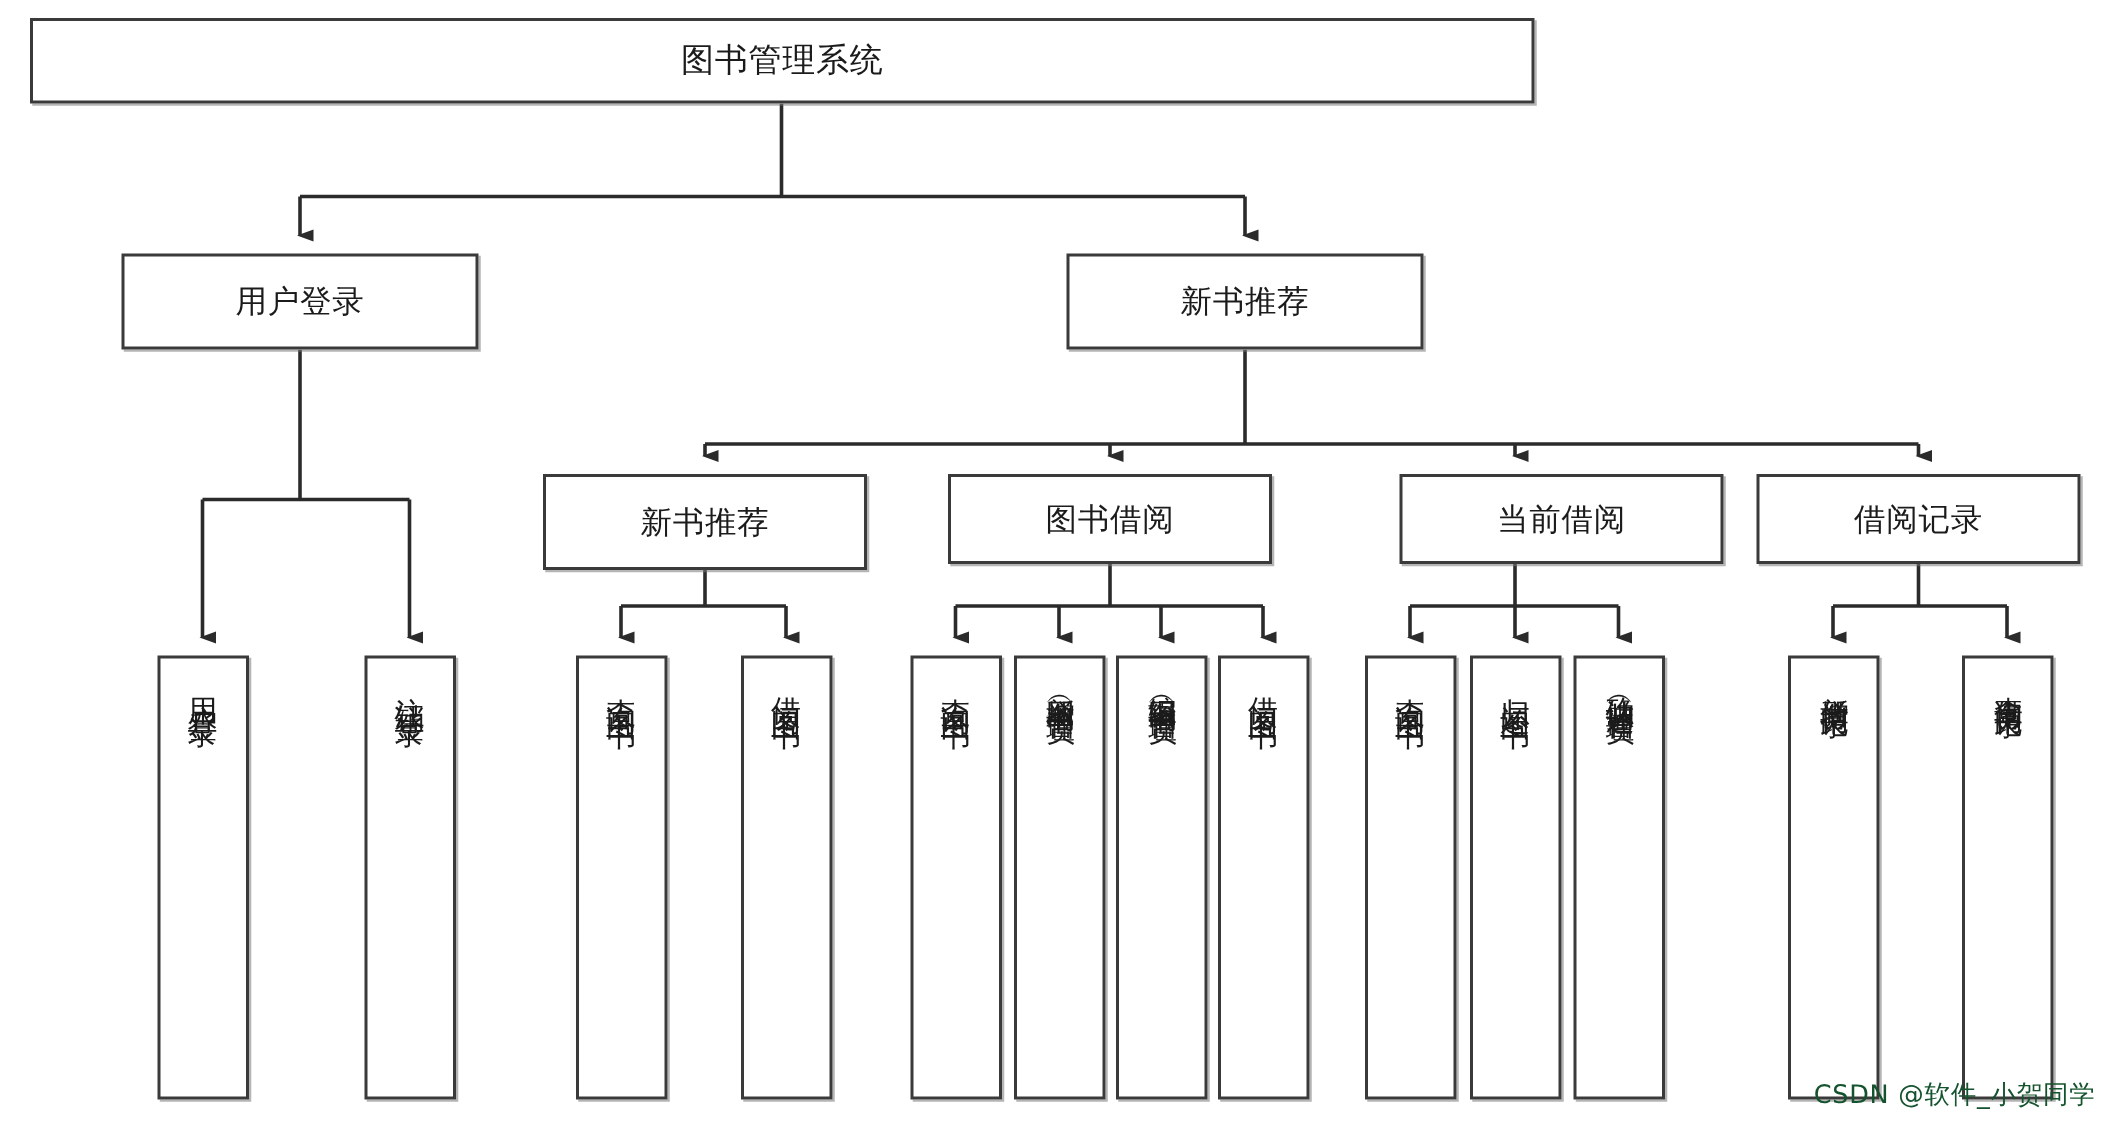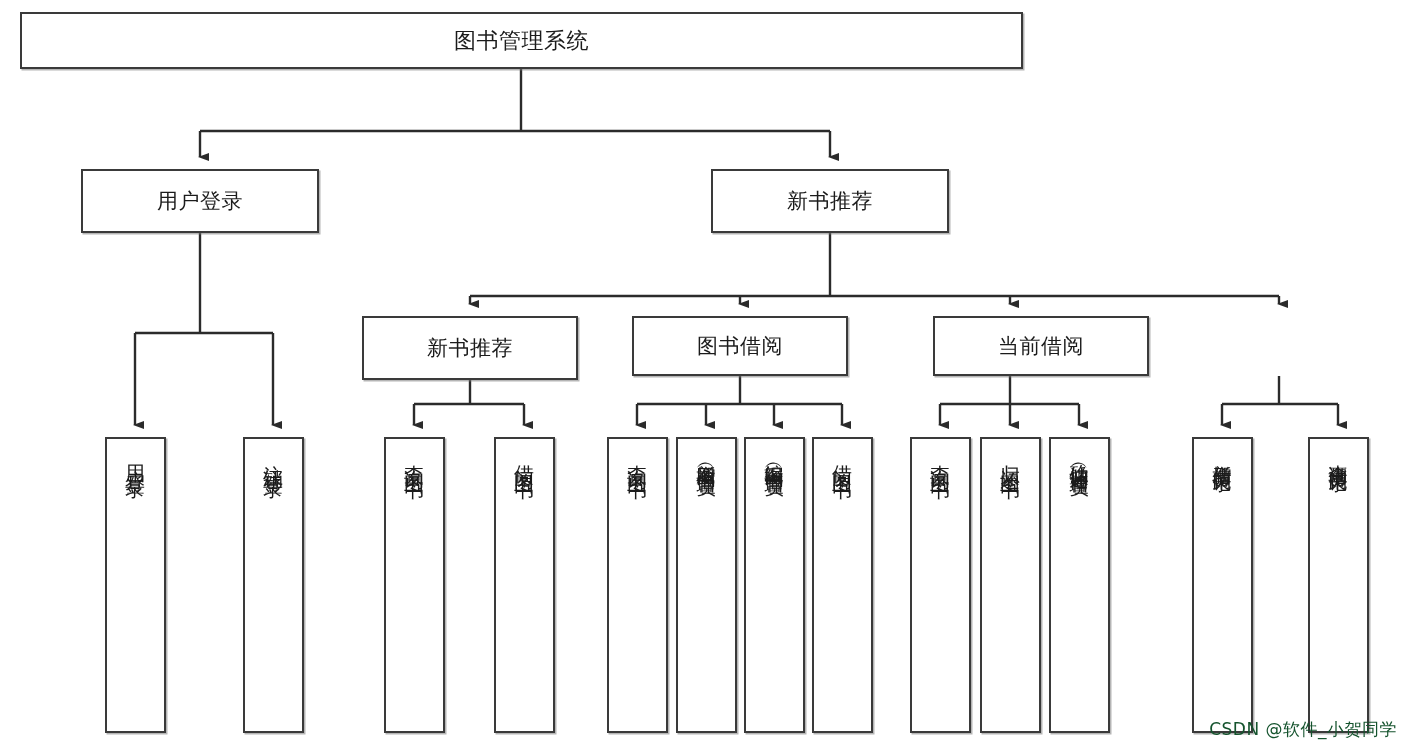--- a/index.html
+++ b/index.html
@@ -144,20 +144,23 @@
 
   <div class="node level3" style="left:362px; top:316px; width:216px; height:64px;">
     <span class="node-label">新书推荐</span>
   </div>
   <div class="node level3" style="left:632px; top:316px; width:216px; height:60px;">
     <span class="node-label">图书借阅</span>
   </div>
   <div class="node level3" style="left:902px; top:316px; width:216px; height:60px;margin-left:31px;">
     <span class="node-label">当前借阅</span>
   </div>
+  <div class="node level3" style="left:1171px; top:316px; width:216px; height:60px;">
+    <span class="node-label">借阅记录</span>
+  </div>
 
   <div class="node leaf" style="left:105px; top:437px; width:61px; height:296px;">
     <span class="node-label">用户登录</span>
   </div>
   <div class="node leaf" style="left:243px; top:437px; width:61px; height:296px;">
     <span class="node-label">注销登录</span>
   </div>
 
   <div class="node leaf" style="left:384px; top:437px; width:61px; height:296px;">
     <span class="node-label">查询图书</span>

